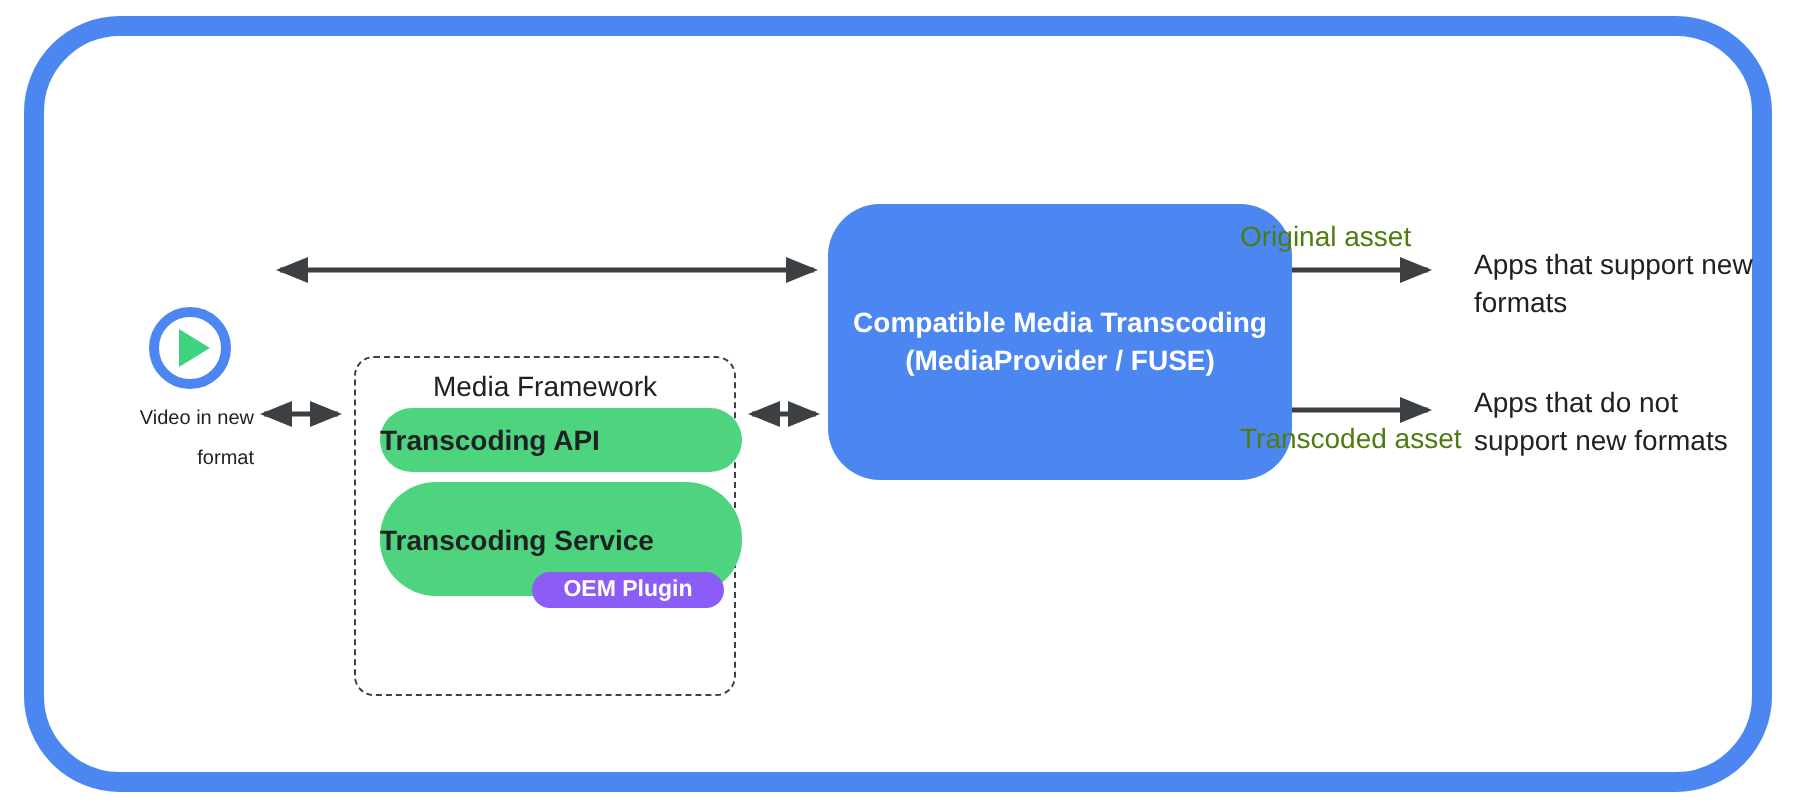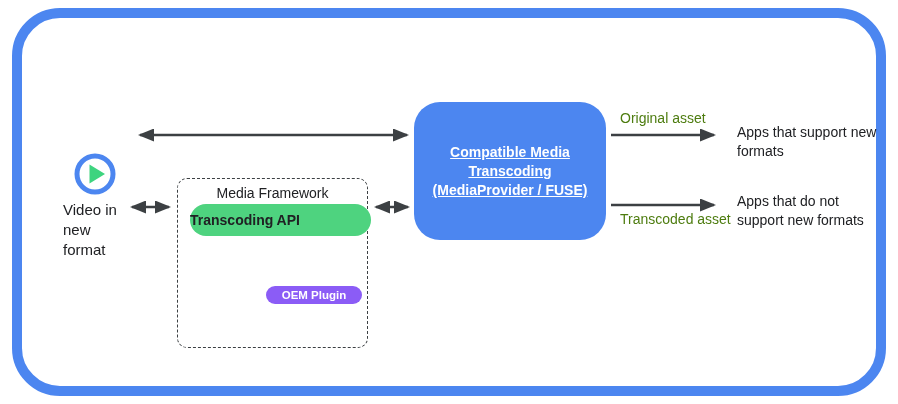--- a/index.html
+++ b/index.html
@@ -8,22 +8,22 @@
     font-family:"Liberation Sans",sans-serif;color:#202124;overflow:hidden;
   }
   .frame{
     position:absolute;left:12px;top:8px;width:874px;height:388px;
     border:10px solid #4c86f0;border-radius:48px;box-sizing:border-box;
   }
   .arrows{position:absolute;left:0;top:0;width:898px;height:404px;pointer-events:none;}
 
   .source-icon{position:absolute;left:74px;top:153px;width:42px;height:42px;}
   .source-label{
-    position:absolute;left:63px;top:200px;width:64px;text-align:left;
-    font-size:15px;line-height:20px;
+    position:absolute;left:63px;top:200px;width:64px;text-align:right;
+    font-size:10px;line-height:20px;
   }
 
   .mf-box{
     position:absolute;left:177px;top:178px;width:191px;height:170px;
     border:1.5px dashed #3c4043;border-radius:10px;box-sizing:border-box;padding-left:32px;
   }
   .mf-title{position:absolute;left:0;top:6px;width:100%;text-align:center;font-size:14px;}
   .pill{
     position:absolute;left:12px;width:181px;text-align:center;font-size:14px;
     display:flex;align-items:center;box-sizing:border-box;
@@ -31,25 +31,25 @@
   .pill-api{top:25px;height:32px;background:#4ed37f;border-radius:16px;font-weight:bold;}
   .pill-service{top:62px;height:57px;background:#4ed37f;border-radius:28px;font-weight:bold;}
   .pill-hardware{top:127px;height:33px;background:#eaf2ca;border-radius:17px;}
   .oem-badge{
     position:absolute;left:88px;top:107px;width:96px;height:18px;
     background:#8b5cf6;color:#ffffff;border-radius:9px;
     font-size:11.5px;font-weight:bold;line-height:18px;text-align:center;
   }
 
   .blue-box{
-    position:absolute;left:414px;top:102px;width:192px;height:138px;
+    position:absolute;left:414px;top:102px;width:232px;height:138px;
     background:#4c86f0;border-radius:26px;color:#ffffff;font-weight:bold;
     font-size:14px;line-height:19px;text-align:center;
     display:flex;flex-direction:column;align-items:center;justify-content:center;
-    padding:0 10px;box-sizing:border-box;text-decoration:underline;
+    padding:0 10px;box-sizing:border-box;
   }
 
   .asset-label{position:absolute;font-size:14px;color:#4d7c0f;}
   .asset-original{left:620px;top:110px;}
   .asset-transcoded{left:620px;top:211px;}
 
   .target-label{position:absolute;font-size:14px;line-height:19px;}
   .target-support{left:737px;top:123px;width:140px;}
   .target-nosupport{left:737px;top:192px;width:150px;}
 </style>
@@ -79,20 +79,23 @@
       <polygon points="15.5,11.5 31,21 15.5,30.5" fill="#3ed47f"></polygon>
     </svg>
   </div>
   <div class="source-label">Video in new format</div>
 
   <div class="mf-box">
     <div class="mf-title">Media Framework</div>
     <div class="pill pill-api">
       <span>Transcoding API</span>
     </div>
+    <div class="pill pill-service">
+      <span>Transcoding Service</span>
+    </div>
     <div class="oem-badge">OEM Plugin</div>
   </div>
 
   <div class="blue-box">
     <div>Compatible Media Transcoding</div>
     <div>(MediaProvider / FUSE)</div>
   </div>
 
   <div class="asset-label asset-original">Original asset</div>
   <div class="asset-label asset-transcoded">Transcoded asset</div>

